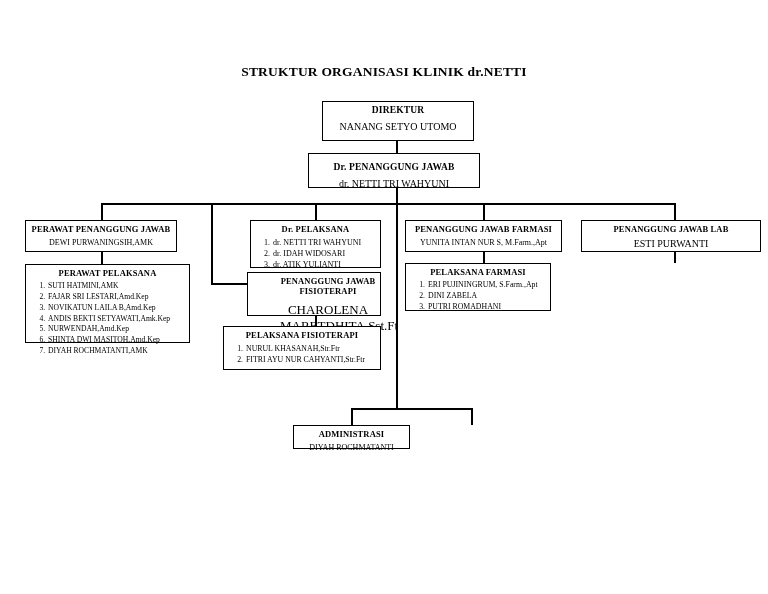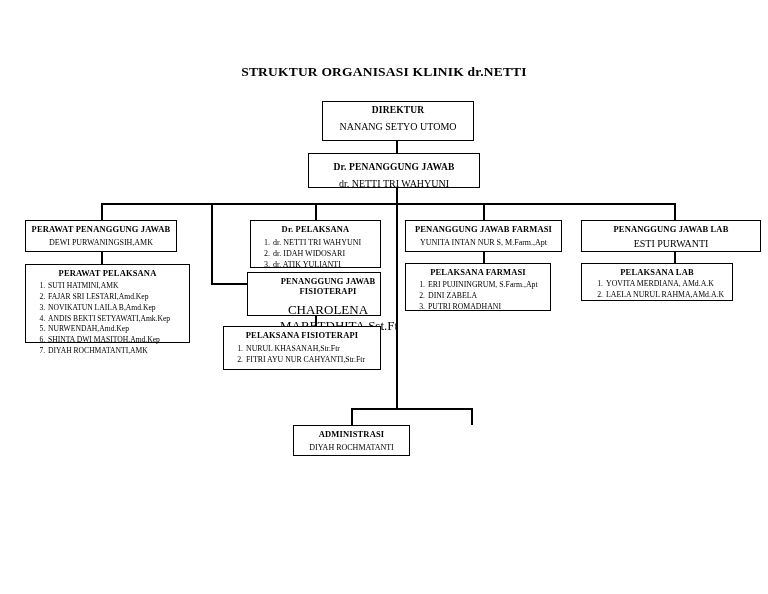--- a/index.html
+++ b/index.html
@@ -170,27 +170,20 @@
         <li>DINI ZABELA</li>
         <li>PUTRI ROMADHANI</li>
       </ol>
   </div>
 
   <div class="node" style="left:581px; top:220px; width:180px; height:32px;">
     <div class="hdr">PENANGGUNG JAWAB LAB</div>
     <div class="sub" style="font-size:10px;">ESTI PURWANTI</div>
   </div>
 
-  <div class="node" style="left:581px; top:263px; width:152px; height:38px;">
-    <div class="hdr">PELAKSANA LAB</div>
-    <ol class="wide" style="font-size:7.8px; margin-top:1px;">
-        <li>YOVITA MERDIANA, AMd.A.K</li>
-        <li>LAELA NURUL RAHMA,AMd.A.K</li>
-      </ol>
-  </div>
 
-  <div class="node" style="left:293px; top:425px; width:117px; height:31px;">
+  <div class="node" style="left:293px; top:425px; width:117px; height:24px;">
     <div class="hdr">ADMINISTRASI</div>
     <div class="sub" style="font-size:8px;">DIYAH ROCHMATANTI</div>
   </div>
 
 
 </div>
 
 </body></html>

